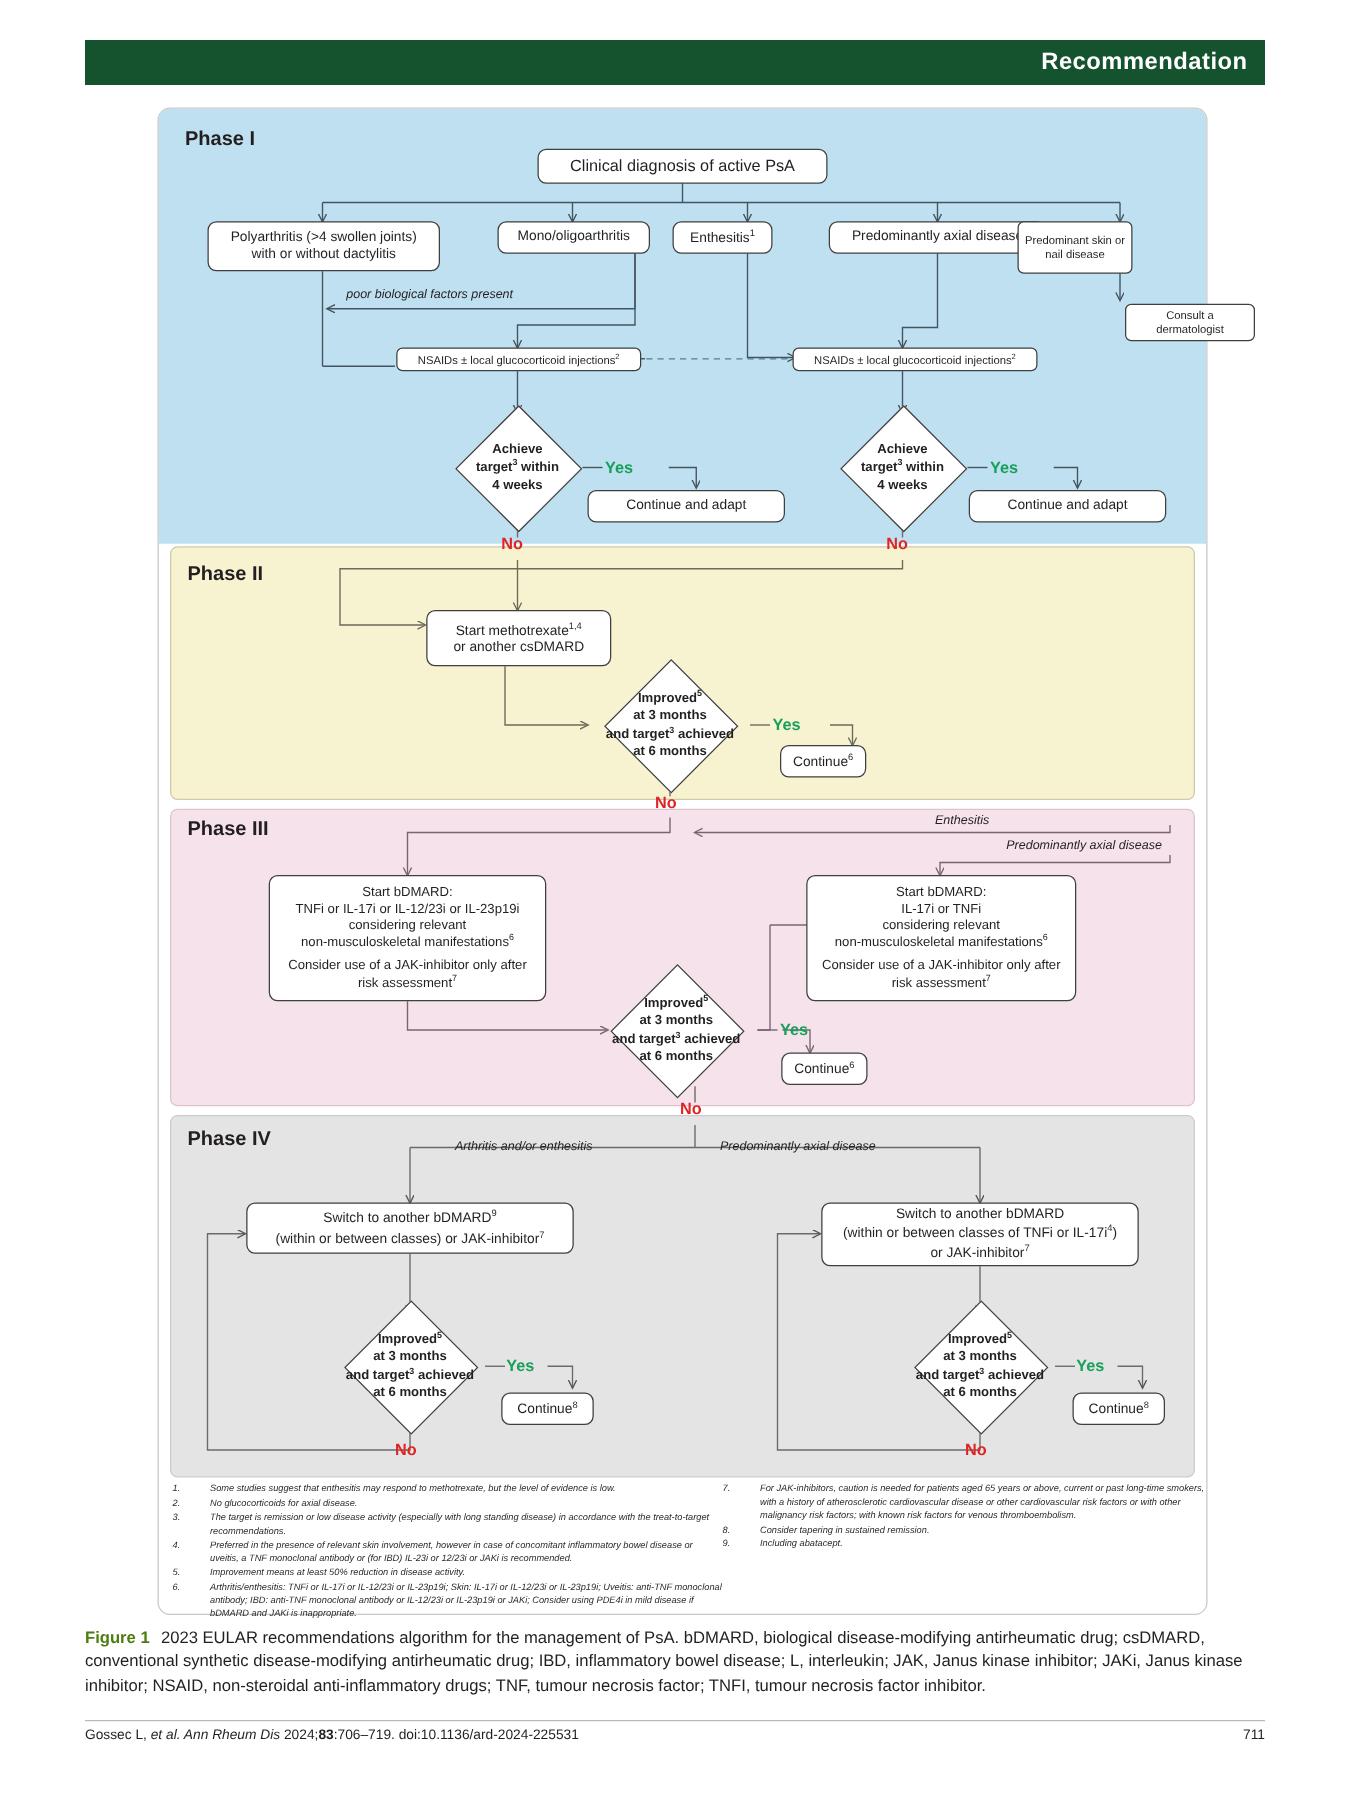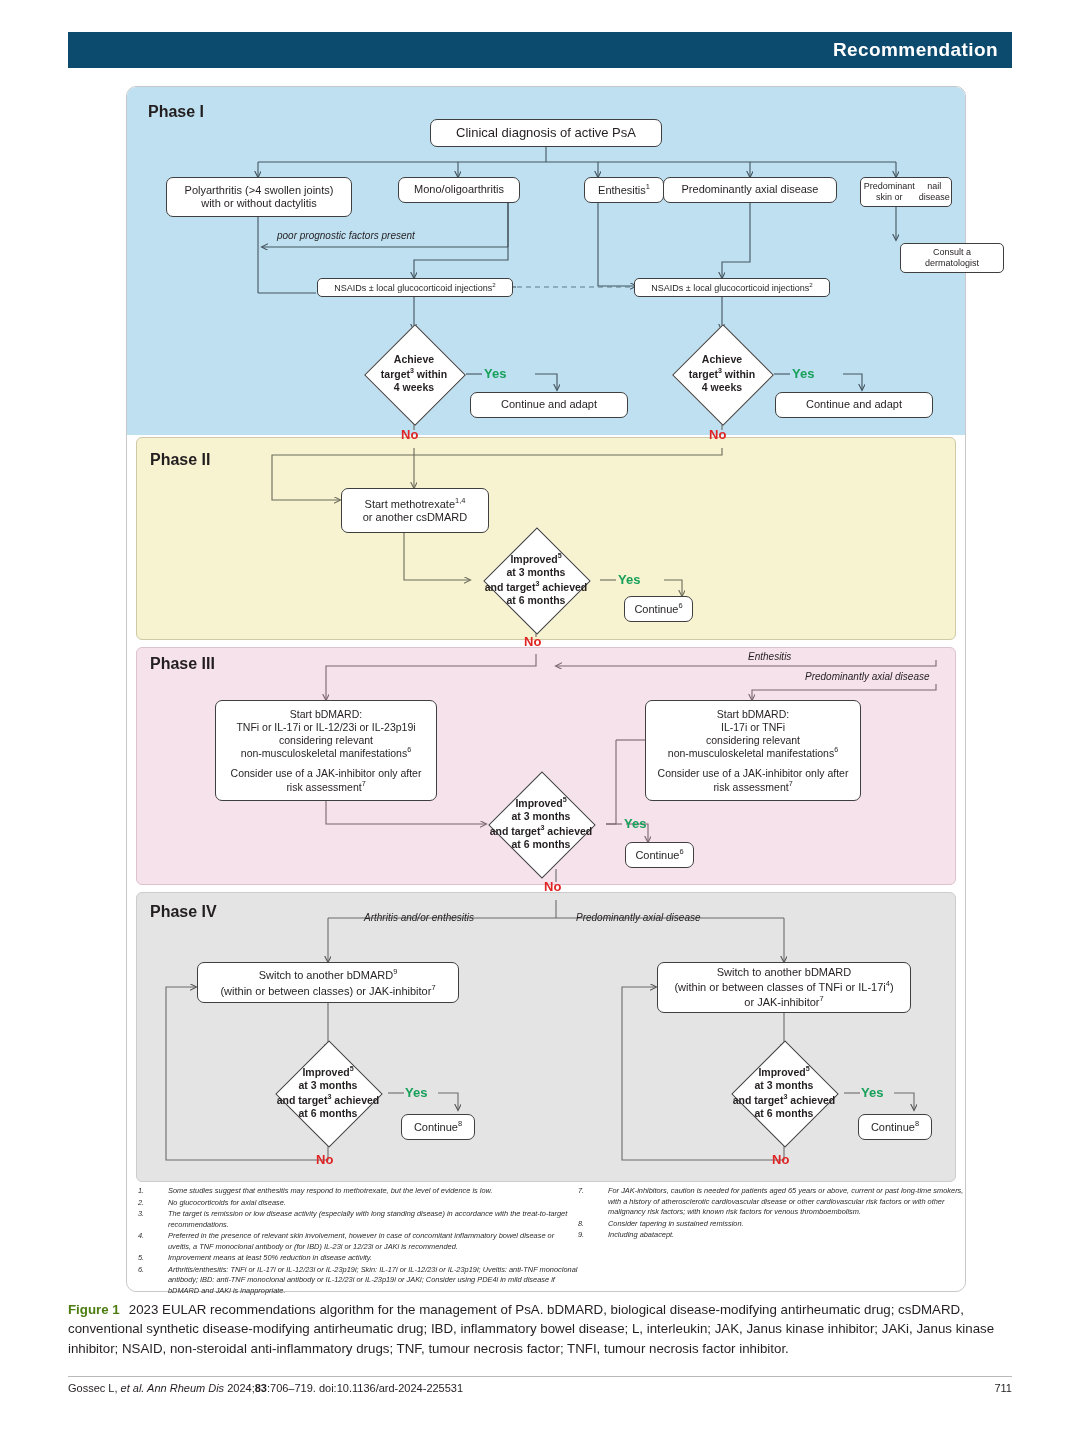--- a/index.html
+++ b/index.html
@@ -8,21 +8,21 @@
     background:#ffffff;
     font-family:"Liberation Sans", sans-serif;
     color:#231f20;
     position:relative;
     overflow:hidden;
   }
 
   
   .header-banner{
     position:absolute;left:68px;top:32px;width:944px;height:36px;
-    background:#0c4a6e;
+    background:#14532d;
   }
   .header-banner .banner-text{
     position:absolute;right:14px;top:7px;
     color:#ffffff;font-size:19px;font-weight:bold;letter-spacing:.4px;
   }
 
   
   .figure-frame{
     position:absolute;left:126px;top:86px;width:840px;height:1206px;
     border:1px solid #c8c8c8;border-radius:10px;background:#ffffff;
@@ -235,39 +235,39 @@
 
 <div class="node md" style="left:166px;top:177px;width:186px;height:40px;flex-direction:column;">
   <span>Polyarthritis (&gt;4 swollen joints)</span>
   <span>with or without dactylitis</span>
 </div>
 
 <div class="node md" style="left:398px;top:177px;width:122px;height:26px;">
   <span>Mono/oligoarthritis</span>
 </div>
 
-<div class="node md" style="left:584px;top:177px;width:80px;height:26px;">
+<div class="node md" style="left:538px;top:177px;width:80px;height:26px;">
   <span><span>Enthesitis</span><sup>1</sup></span>
 </div>
 
 <div class="node md" style="left:663px;top:177px;width:174px;height:26px;">
   <span>Predominantly axial disease</span>
 </div>
 
-<div class="node sm" style="left:860px;top:177px;width:92px;height:30px;flex-direction:row;">
+<div class="node sm" style="left:814px;top:177px;width:92px;height:42px;flex-direction:column;">
   <span>Predominant skin or</span>
   <span>nail disease</span>
 </div>
 
 <div class="node sm" style="left:852px;top:243px;width:104px;height:30px;flex-direction:column;margin-left:48px;">
   <span>Consult a</span>
   <span>dermatologist</span>
 </div>
 
-<div class="ital" style="left:277px;top:230px;">poor prognostic factors present</div>
+<div class="ital" style="left:277px;top:230px;">poor biological factors present</div>
 
 <div class="node sm" style="left:317px;top:278px;width:196px;height:19px;">
   <span><span>NSAIDs ± local glucocorticoid injections</span><sup>2</sup></span>
 </div>
 
 <div class="node sm" style="left:634px;top:278px;width:196px;height:19px;">
   <span><span>NSAIDs ± local glucocorticoid injections</span><sup>2</sup></span>
 </div>
 
 <div class="diamond" style="left:354px;top:332px;width:120px;height:84px;">

